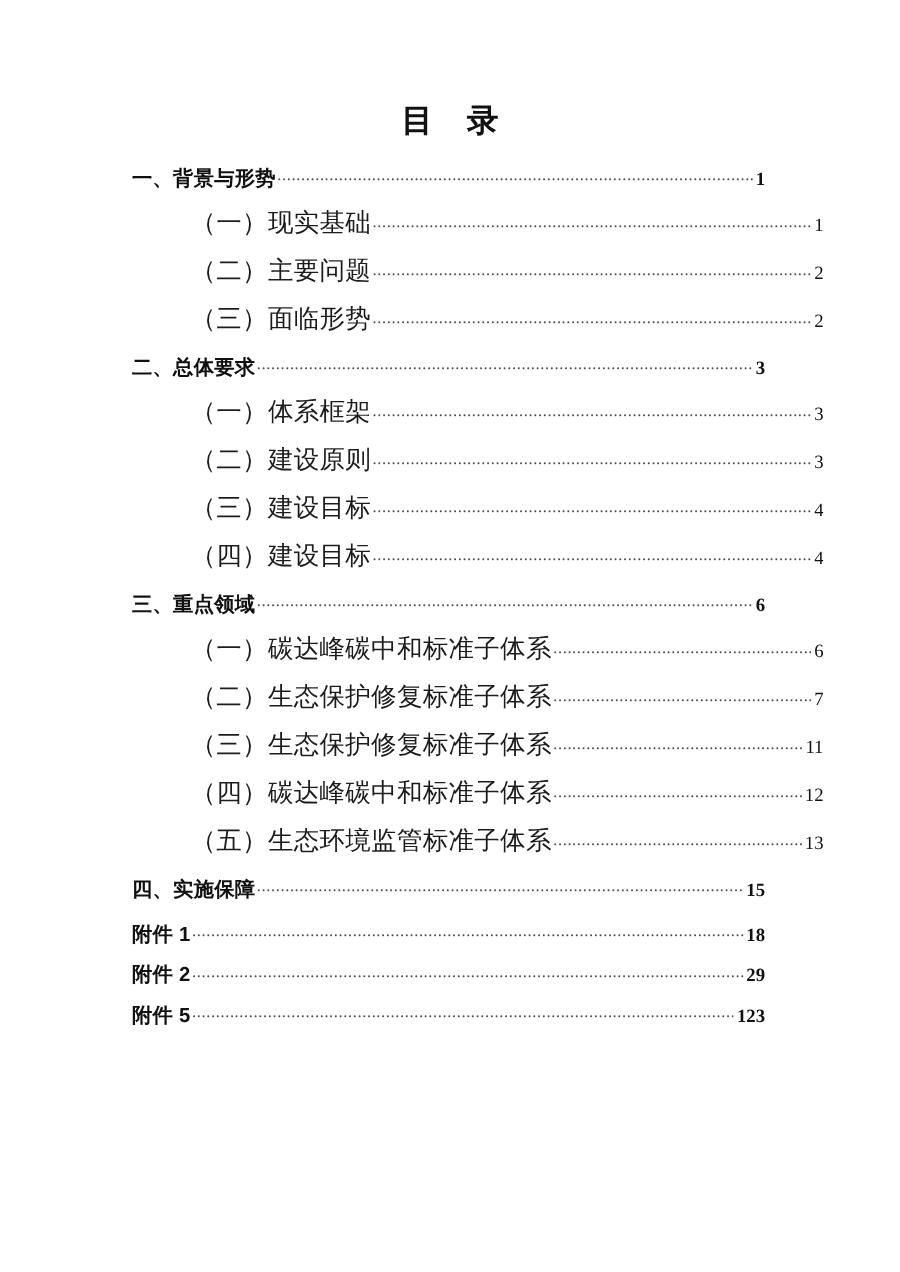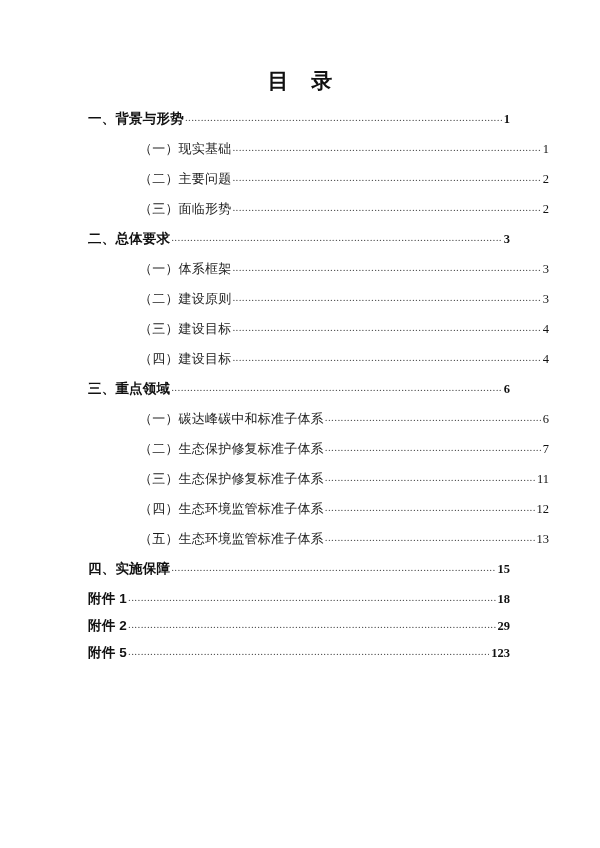--- a/index.html
+++ b/index.html
@@ -95,24 +95,23 @@
 
   
   .lvl2 {
     margin-top: 9px;
     margin-bottom: 9px;
     padding-left: 39px;
   }
   .lvl2 .toc-label {
     font-family: "Liberation Serif", "DejaVu Serif", serif;
     font-weight: normal;
-    font-size: 13px;
+    font-size: 17px;
     letter-spacing: 0.2px;
     color: #1c1c1c;
-    margin-left: 12px;
   }
 
   
   .attach {
     margin-top: 6px;
     margin-bottom: 6px;
   }
 </style>
 </head>
 <body>
@@ -181,21 +180,21 @@
         <span class="toc-label">（二）生态保护修复标准子体系</span>
         <span class="toc-dots"></span>
         <span class="toc-page">7</span>
       </div>
       <div class="toc-row lvl2">
         <span class="toc-label">（三）生态保护修复标准子体系</span>
         <span class="toc-dots"></span>
         <span class="toc-page">11</span>
       </div>
       <div class="toc-row lvl2">
-        <span class="toc-label">（四）生态环境监管标准子体系</span>
+        <span class="toc-label">（四）碳达峰碳中和标准子体系</span>
         <span class="toc-dots"></span>
         <span class="toc-page">12</span>
       </div>
       <div class="toc-row lvl2">
         <span class="toc-label">（五）生态环境监管标准子体系</span>
         <span class="toc-dots"></span>
         <span class="toc-page">13</span>
       </div>
       <div class="toc-row lvl1">
         <span class="toc-label">四、实施保障</span>

